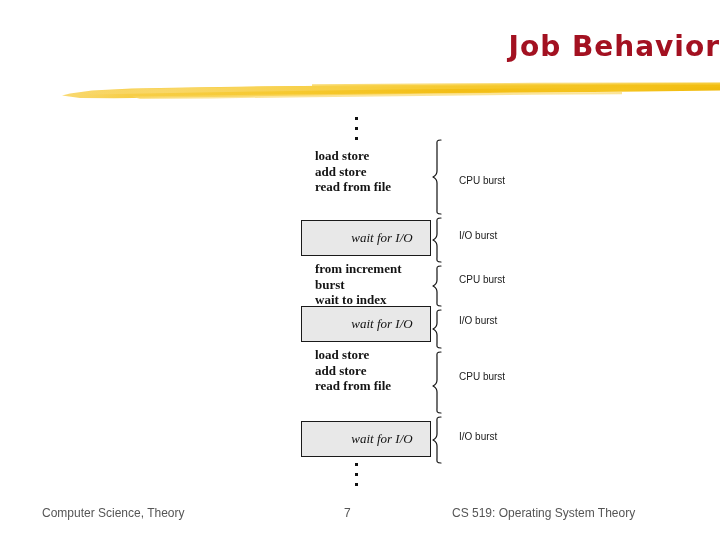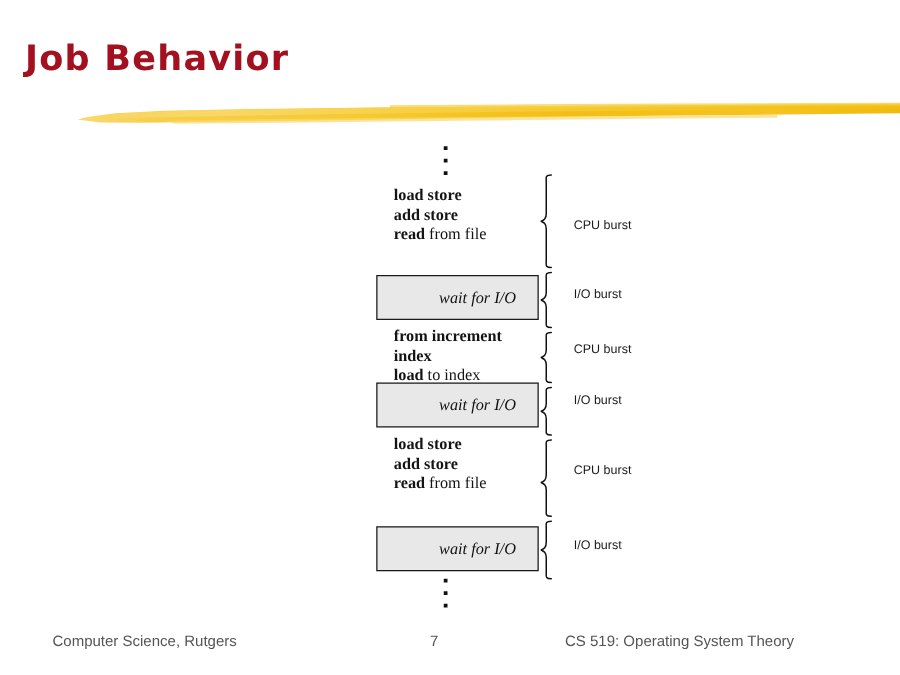--- a/index.html
+++ b/index.html
@@ -9,28 +9,27 @@
     font-family:"Liberation Sans", sans-serif;
     overflow:hidden;
     position:relative;
   }
   #slide{position:absolute;inset:0;}
 
   
   .title{
     position:absolute;
     left:0; right:0; top:30px;
-    text-align:left;
+    text-align:right;
     font-family:"DejaVu Sans", sans-serif;
     font-size:28px;
     font-weight:700;
     letter-spacing:1px;
     color:#A31121;
     white-space:nowrap;
-    margin-left:20px;
   }
 
   
   .brush{
     position:absolute;
     left:62px; top:78px;
     width:658px; height:26px;
     pointer-events:none;
   }
 
@@ -49,21 +48,21 @@
 
   .codeblock{
     position:absolute;
     font-family:"Liberation Serif", serif;
     font-size:13px;
     color:#141414;
     line-height:15.5px;
     white-space:nowrap;
   }
   .codeblock .b{font-weight:700;}
-  .codeblock .n{font-weight:400;}
+  .codeblock .n{font-weight:700;}
 
   .iobox{
     position:absolute;
     background:#e8e8e8;
     border:1.3px solid #1a1a1a;
     display:flex;align-items:center;justify-content:center;
     font-family:"Liberation Serif", serif;
     font-style:italic;
     font-size:13px;
     color:#111;
@@ -147,24 +146,24 @@
 
     <div class="iobox" style="left:289px;top:220px;width:96px;height:34px;">
       <span>wait for I/O</span>
     </div>
 
     <div class="codeblock" style="left:303px;top:261px;">
       <div>
         <span class="b">from increment</span><span class="n"></span>
       </div>
       <div>
-        <span class="b">index</span><span class="n"></span>
-      </div>
-      <div>
-        <span class="b">load</span><span class="n"> to index</span>
+        <span class="b">burst</span><span class="n"></span>
+      </div>
+      <div>
+        <span class="b">wait</span><span class="n"> to index</span>
       </div>
     </div>
 
     <div class="iobox" style="left:289px;top:306px;width:96px;height:34px;">
       <span>wait for I/O</span>
     </div>
 
     <div class="codeblock" style="left:303px;top:347px;">
       <div>
         <span class="b">load store</span><span class="n"></span>
@@ -207,18 +206,18 @@
     <div class="burstlabel" style="left:447px;top:175px;">CPU burst</div>
     <div class="burstlabel" style="left:447px;top:230px;">I/O burst</div>
     <div class="burstlabel" style="left:447px;top:274px;">CPU burst</div>
     <div class="burstlabel" style="left:447px;top:315px;">I/O burst</div>
     <div class="burstlabel" style="left:447px;top:371px;">CPU burst</div>
     <div class="burstlabel" style="left:447px;top:431px;">I/O burst</div>
 
   </div>
 
   <div class="footer">
-    <span class="left">Computer Science, Rutgers</span>
+    <span class="left">Computer Science, Theory</span>
     <span class="center">7</span>
     <span class="right">CS 519: Operating System Theory</span>
   </div>
 
 </div>
 
 </body></html>

